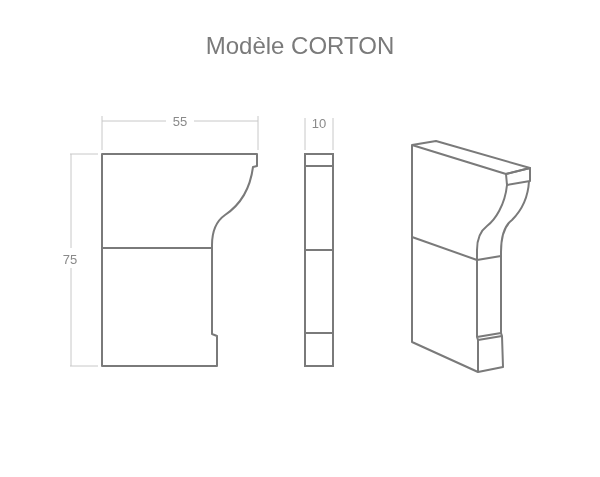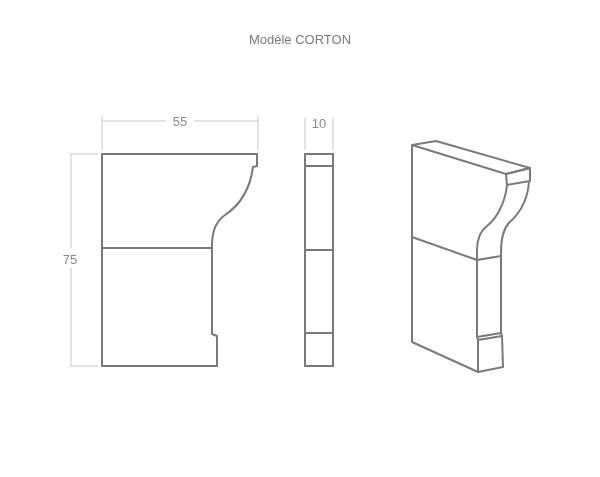--- a/index.html
+++ b/index.html
@@ -1,17 +1,17 @@
 <!DOCTYPE html>
 <html><head>
 <meta charset="utf-8">
 <style>
   html, body { margin: 0; padding: 0; background: #ffffff; }
   body { width: 600px; height: 477px; position: relative; overflow: hidden; font-family: "Liberation Sans", sans-serif; }
-  .title { position: absolute; left: 0; width: 600px; top: 32px; text-align: center; font-size: 13px; color: #7a7a7a; }
+  .title { position: absolute; left: 0; width: 600px; top: 32px; text-align: center; font-size: 24px; color: #7a7a7a; }
   svg { position: absolute; left: 0; top: 0; }
   .dimtext { font-family: "Liberation Sans", sans-serif; font-size: 13px; fill: #8a8a8a; }
 </style>
 </head>
 <body>
 
 <div class="title">Modèle CORTON</div>
 
 <svg width="600" height="477" viewBox="0 0 600 477">
 

